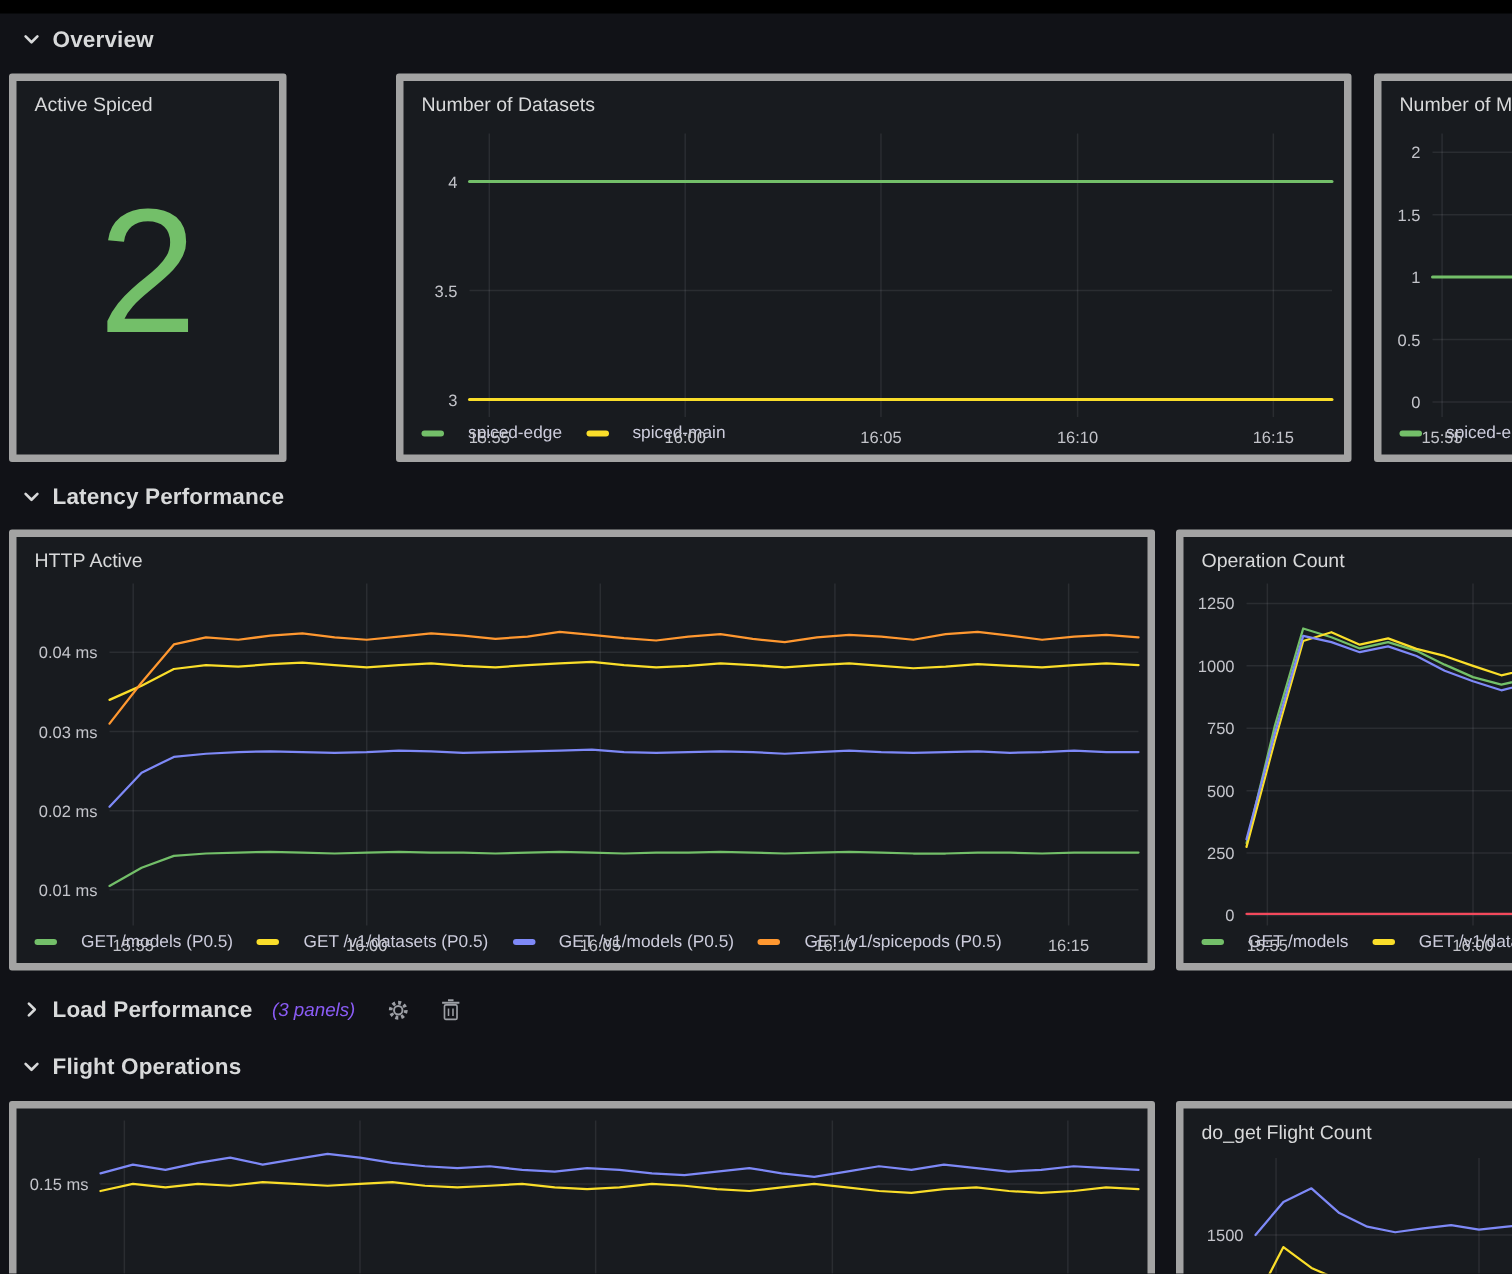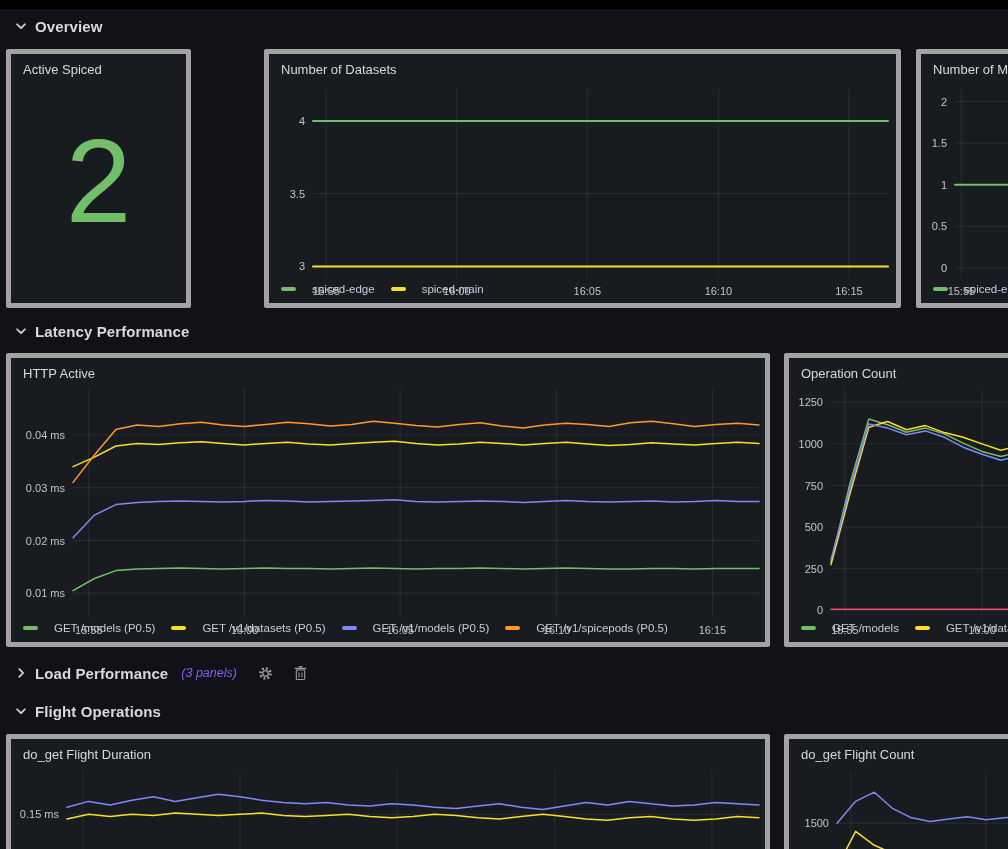--- a/index.html
+++ b/index.html
@@ -243,21 +243,20 @@
 <div class="row-header" style="left:14px; top:700px;justify-content:space-between;">
   <span class="chev">
     <svg width="14" height="14" viewBox="0 0 16 16">
         <path d="M3.5 6l4.5 4.5L12.5 6" fill="none" stroke="currentColor" stroke-width="2" stroke-linecap="round" stroke-linejoin="round"></path>
       </svg>
   </span>
   <span class="row-title">Flight Operations</span>
 </div>
 
 <div class="panel" style="left:6px; top:734px; width:764px; height:310px;">
-  <div class="panel-title">do_get Flight Duration</div>
   <div class="chart"><svg width="762" height="274">
         <line x1="56" x2="748" y1="50.3" y2="50.3" stroke="rgba(204,204,220,0.10)" stroke-width="1"></line>
         <text x="48" y="54.3" text-anchor="end" font-size="11" fill="#c3c4ca">0.15 ms</text>
         <line x1="71.9" x2="71.9" y1="8" y2="250" stroke="rgba(204,204,220,0.10)" stroke-width="1"></line>
         <text x="71.9" y="267" text-anchor="middle" font-size="11" fill="#c3c4ca">15:55</text>
         <line x1="229.0" x2="229.0" y1="8" y2="250" stroke="rgba(204,204,220,0.10)" stroke-width="1"></line>
         <text x="229.0" y="267" text-anchor="middle" font-size="11" fill="#c3c4ca">16:00</text>
         <line x1="386.1" x2="386.1" y1="8" y2="250" stroke="rgba(204,204,220,0.10)" stroke-width="1"></line>
         <text x="386.1" y="267" text-anchor="middle" font-size="11" fill="#c3c4ca">16:05</text>
         <line x1="543.9" x2="543.9" y1="8" y2="250" stroke="rgba(204,204,220,0.10)" stroke-width="1"></line>

